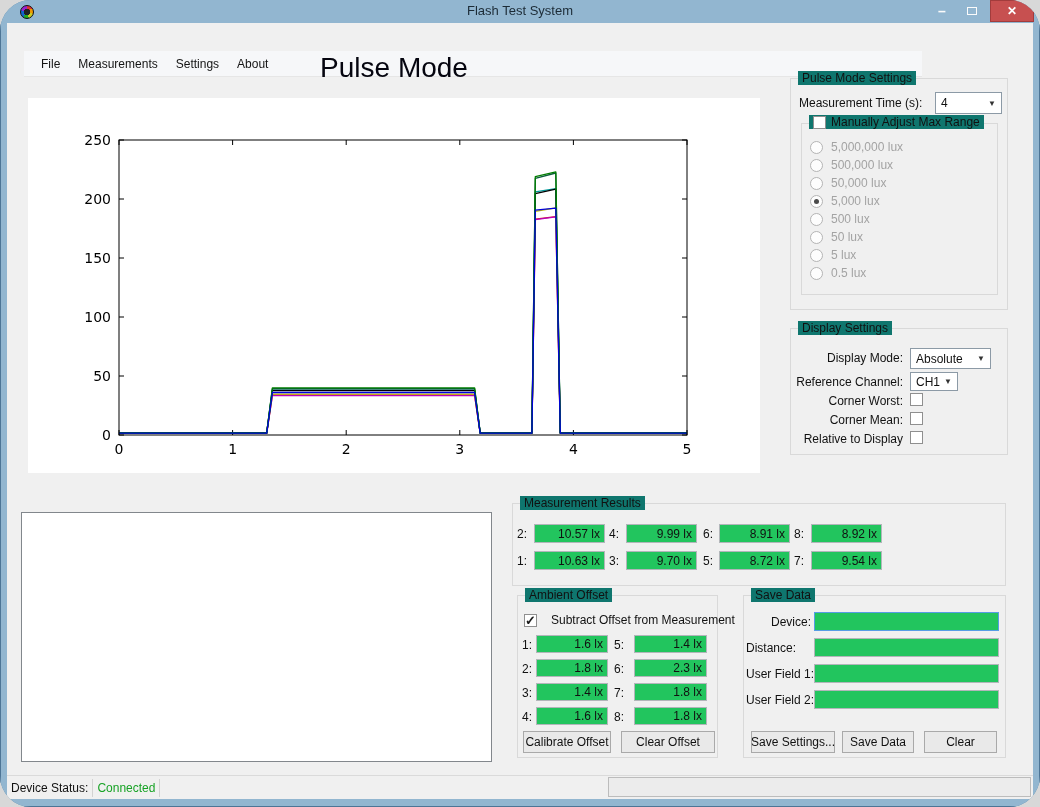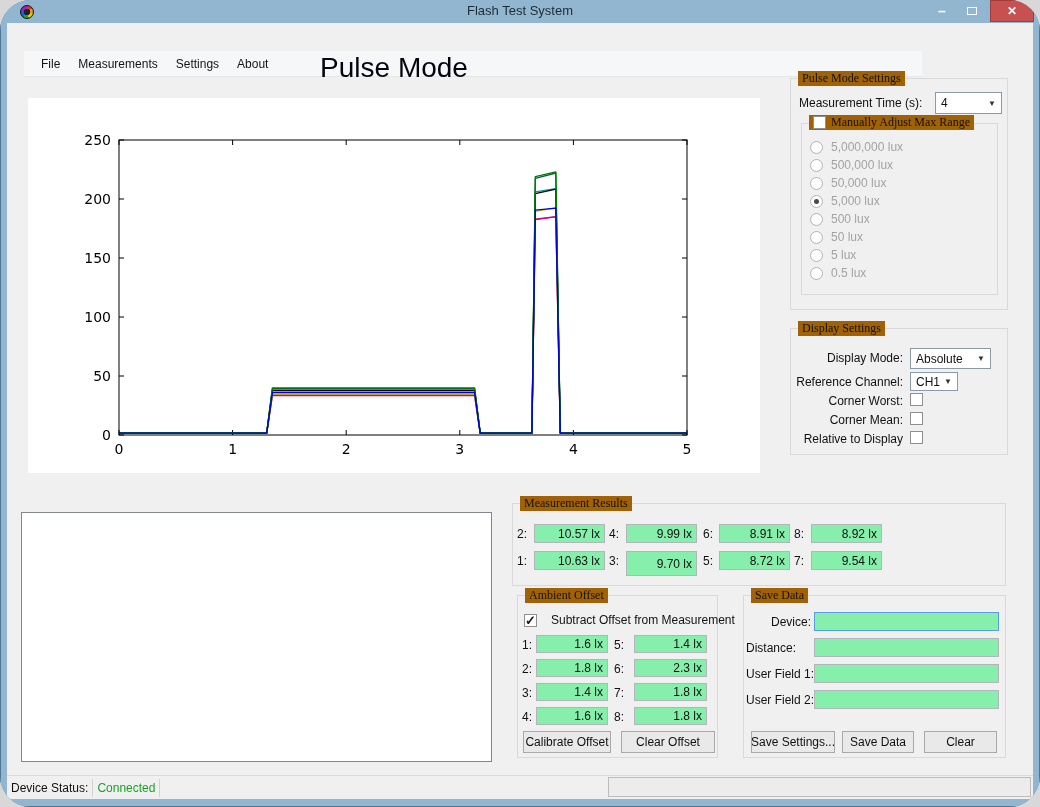--- a/index.html
+++ b/index.html
@@ -23,27 +23,27 @@
   .btn-close{left:990px;width:44px;height:22px;background:#c75050;border:1px solid #a23c3c;color:#fff;font-size:12px;font-weight:bold;}
   
   .menubar{position:absolute;left:24px;top:23px;width:898px;height:26px;background:#f6f7f9;border-bottom:1px solid #e6e6e6;display:flex;align-items:center;padding-left:8px;margin-top:28px;}
   .menu-item{font-size:12px;color:#141414;padding:3px 9px;}
   
   .page-title{position:absolute;left:28px;top:52px;width:732px;text-align:center;font-size:28px;color:#05050f;}
   
   .chart-area{position:absolute;left:28px;top:98px;width:732px;height:375px;background:#ffffff;}
   
   .groupbox{position:absolute;border:1px solid #d9d9d9;}
-  .gtitle{position:absolute;top:-8px;left:7px;background:#a16207;padding:0 4px;font-size:12px;color:#111;white-space:nowrap;font-family:Liberation Serif, serif;}
+  .gtitle{position:absolute;top:-8px;left:7px;background:#0f766e;padding:0 4px;font-size:12px;color:#111;white-space:nowrap;}
   .lbl{font-size:12px;color:#111;white-space:nowrap;}
   .lbl-dis{color:#a3a3a3;}
   
   .combo{position:absolute;background:#fff;border:1px solid #8c9aa6;display:flex;align-items:center;justify-content:space-between;padding:0 5px;font-size:12px;color:#111;}
   .combo .arrow{font-size:8px;color:#333;margin-left:4px;}
-  .tinput{position:absolute;background:#86efac;border:1px solid #b2b6ba;font-size:12px;color:#111;display:flex;align-items:center;justify-content:flex-end;padding:0 4px;}
+  .tinput{position:absolute;background:#22c55e;border:1px solid #b2b6ba;font-size:12px;color:#111;display:flex;align-items:center;justify-content:flex-end;padding:0 4px;}
   .tinput.left{justify-content:flex-start;}
   .tinput.focused{border:1px solid #569de5;}
   .btn{position:absolute;background:#e9e9e9;border:1px solid #a9a9a9;font-size:12px;color:#111;display:flex;align-items:center;justify-content:center;white-space:nowrap;}
   .btn-start{background:linear-gradient(#1ead1e,#149314);border:1px solid #0b6e0b;outline:1px solid #064d06;color:#031303;}
   .checkbox{width:13px;height:13px;background:#fff;border:1px solid #8f8f8f;position:relative;flex:none;}
   .checkbox[data-checked="true"]::after{content:"✓";position:absolute;left:0px;top:-2px;font-size:13px;font-weight:bold;color:#1a1a1a;}
   .radio{width:13px;height:13px;border-radius:50%;background:#fdfdfd;border:1px solid #b4b4b4;position:relative;flex:none;}
   .radio[data-checked="true"]::after{content:"";position:absolute;left:3px;top:3px;width:5px;height:5px;border-radius:50%;background:#4a4a4a;}
   .row{position:absolute;display:flex;align-items:center;}
   
@@ -215,21 +215,21 @@
     <span class="lbl" style="position:absolute;left:96px;top:23px;">4:</span>
     <div class="tinput" style="left:113px;top:20px;width:71px;height:19px;">9.99 lx</div>
     <span class="lbl" style="position:absolute;left:190px;top:23px;">6:</span>
     <div class="tinput" style="left:206px;top:20px;width:71px;height:19px;padding-left:28px;">8.91 lx</div>
     <span class="lbl" style="position:absolute;left:281px;top:23px;">8:</span>
     <div class="tinput" style="left:298px;top:20px;width:71px;height:19px;">8.92 lx</div>
 
     <span class="lbl" style="position:absolute;left:4px;top:50px;">1:</span>
     <div class="tinput" style="left:21px;top:47px;width:71px;height:19px;">10.63 lx</div>
     <span class="lbl" style="position:absolute;left:96px;top:50px;">3:</span>
-    <div class="tinput" style="left:113px;top:47px;width:71px;height:25px;">9.70 lx</div>
+    <div class="tinput" style="left:113px;top:47px;width:71px;height:19px;">9.70 lx</div>
     <span class="lbl" style="position:absolute;left:190px;top:50px;">5:</span>
     <div class="tinput" style="left:206px;top:47px;width:71px;height:19px;">8.72 lx</div>
     <span class="lbl" style="position:absolute;left:281px;top:50px;">7:</span>
     <div class="tinput" style="left:298px;top:47px;width:71px;height:19px;">9.54 lx</div>
   </div>
 
   <div class="groupbox" style="left:517px;top:595px;width:201px;height:163px;">
     <span class="gtitle">Ambient Offset</span>
     <div class="row" style="left:6px;top:17px;gap:14px;text-align:right;">
       <span class="checkbox" data-checked="true"></span>

